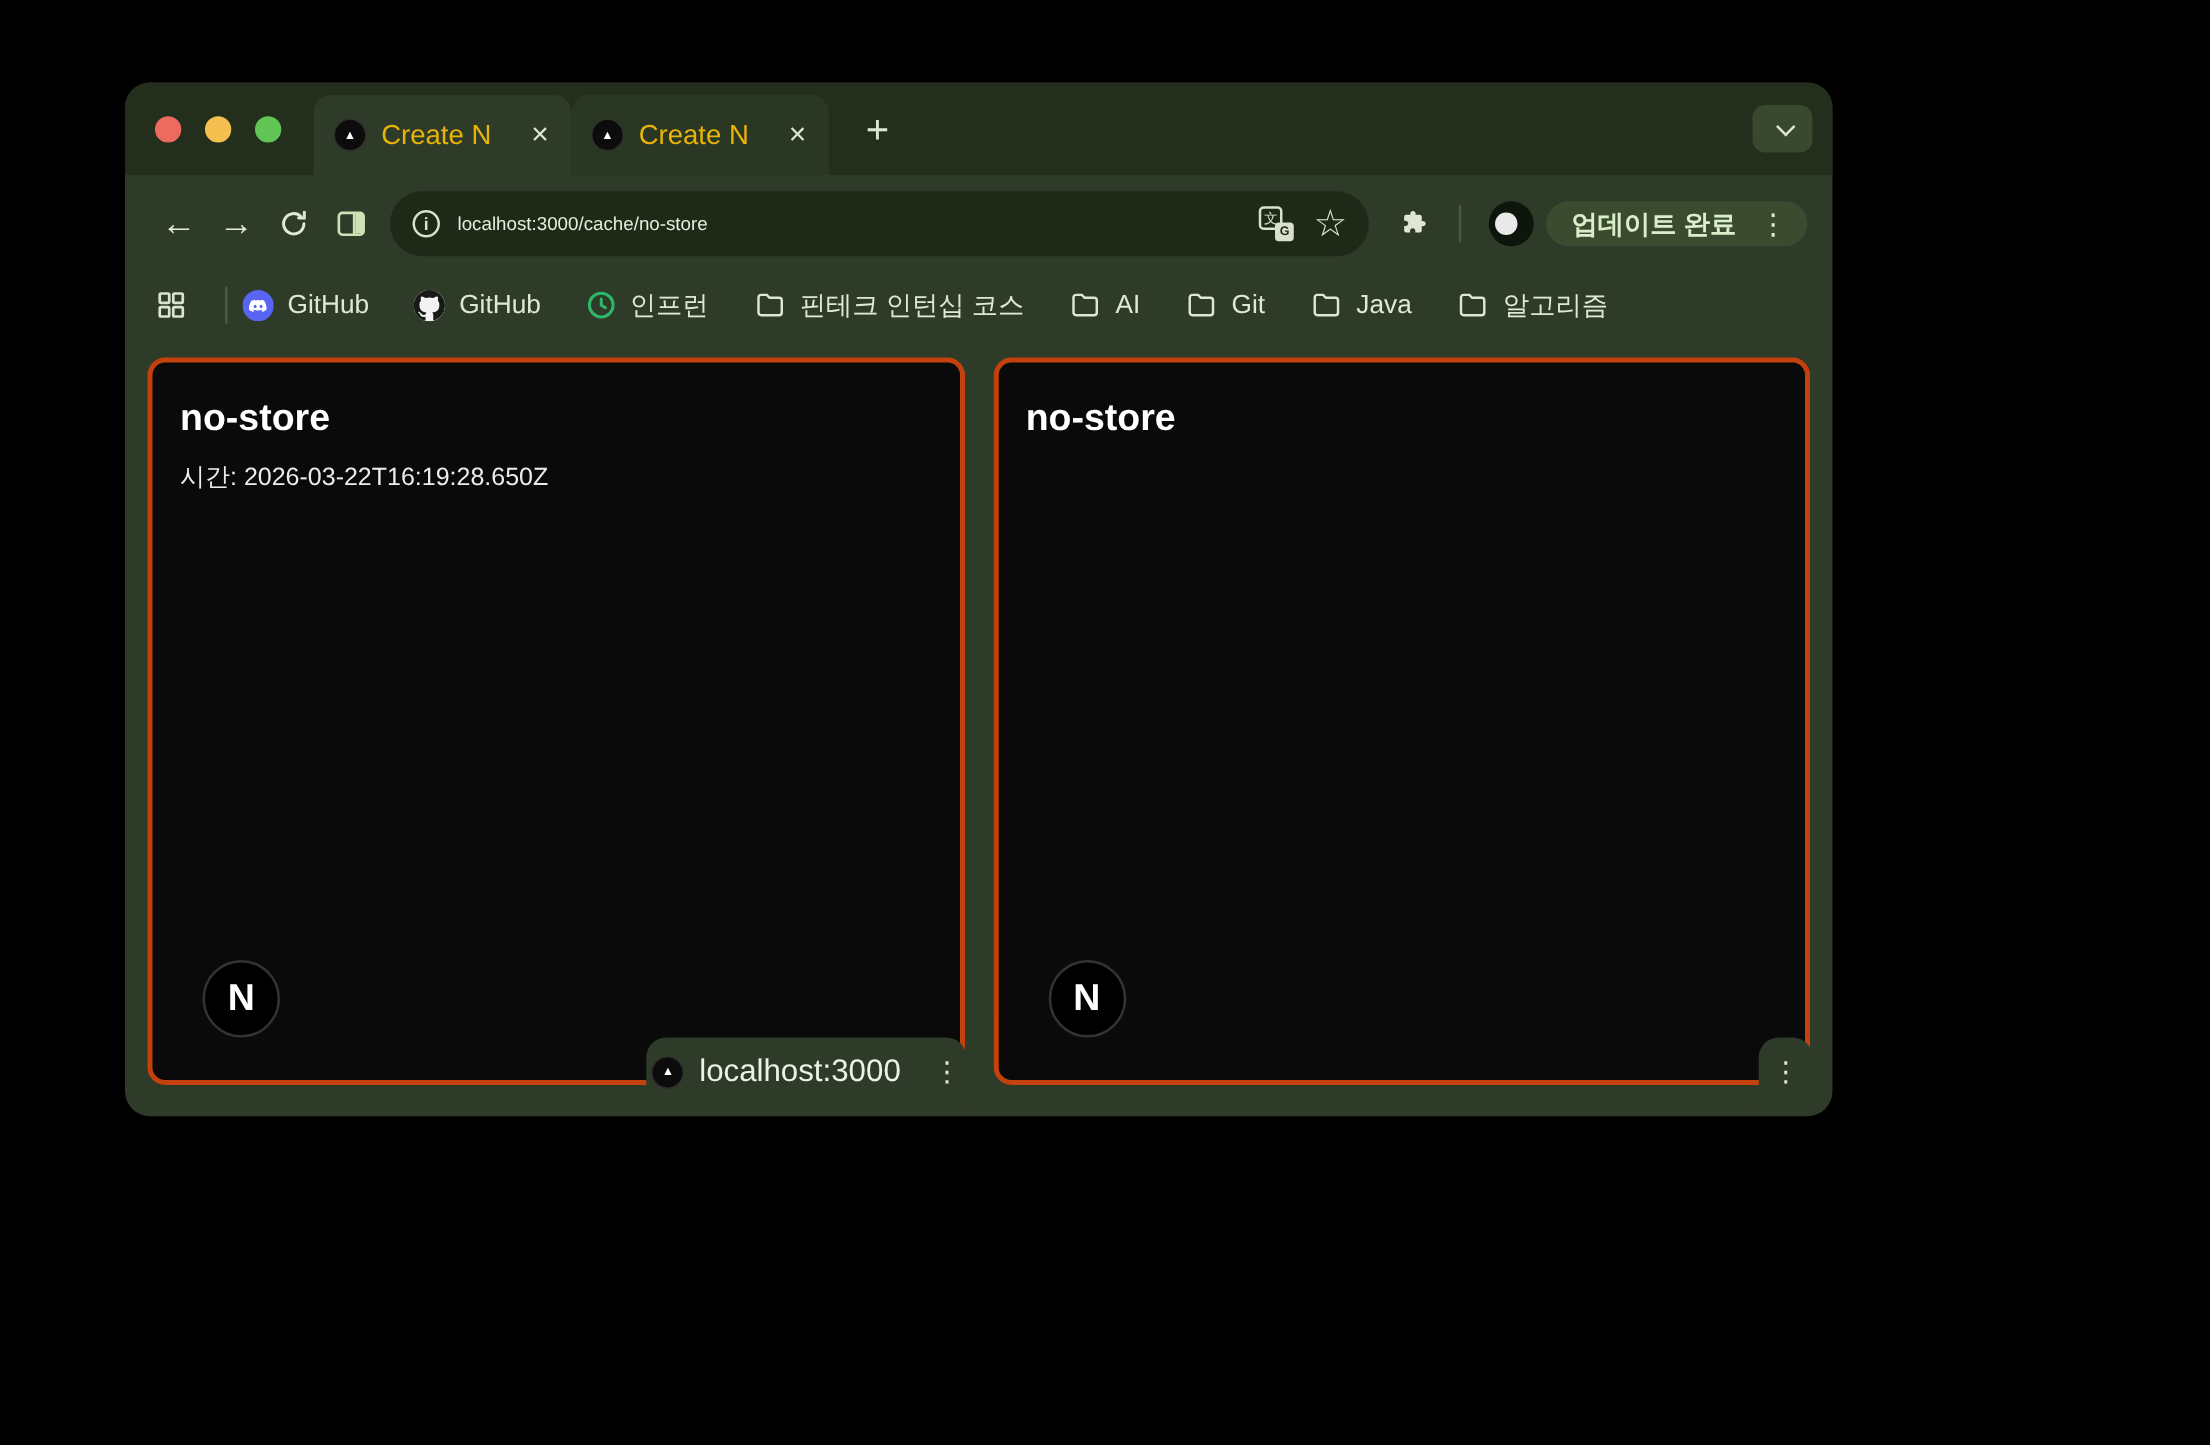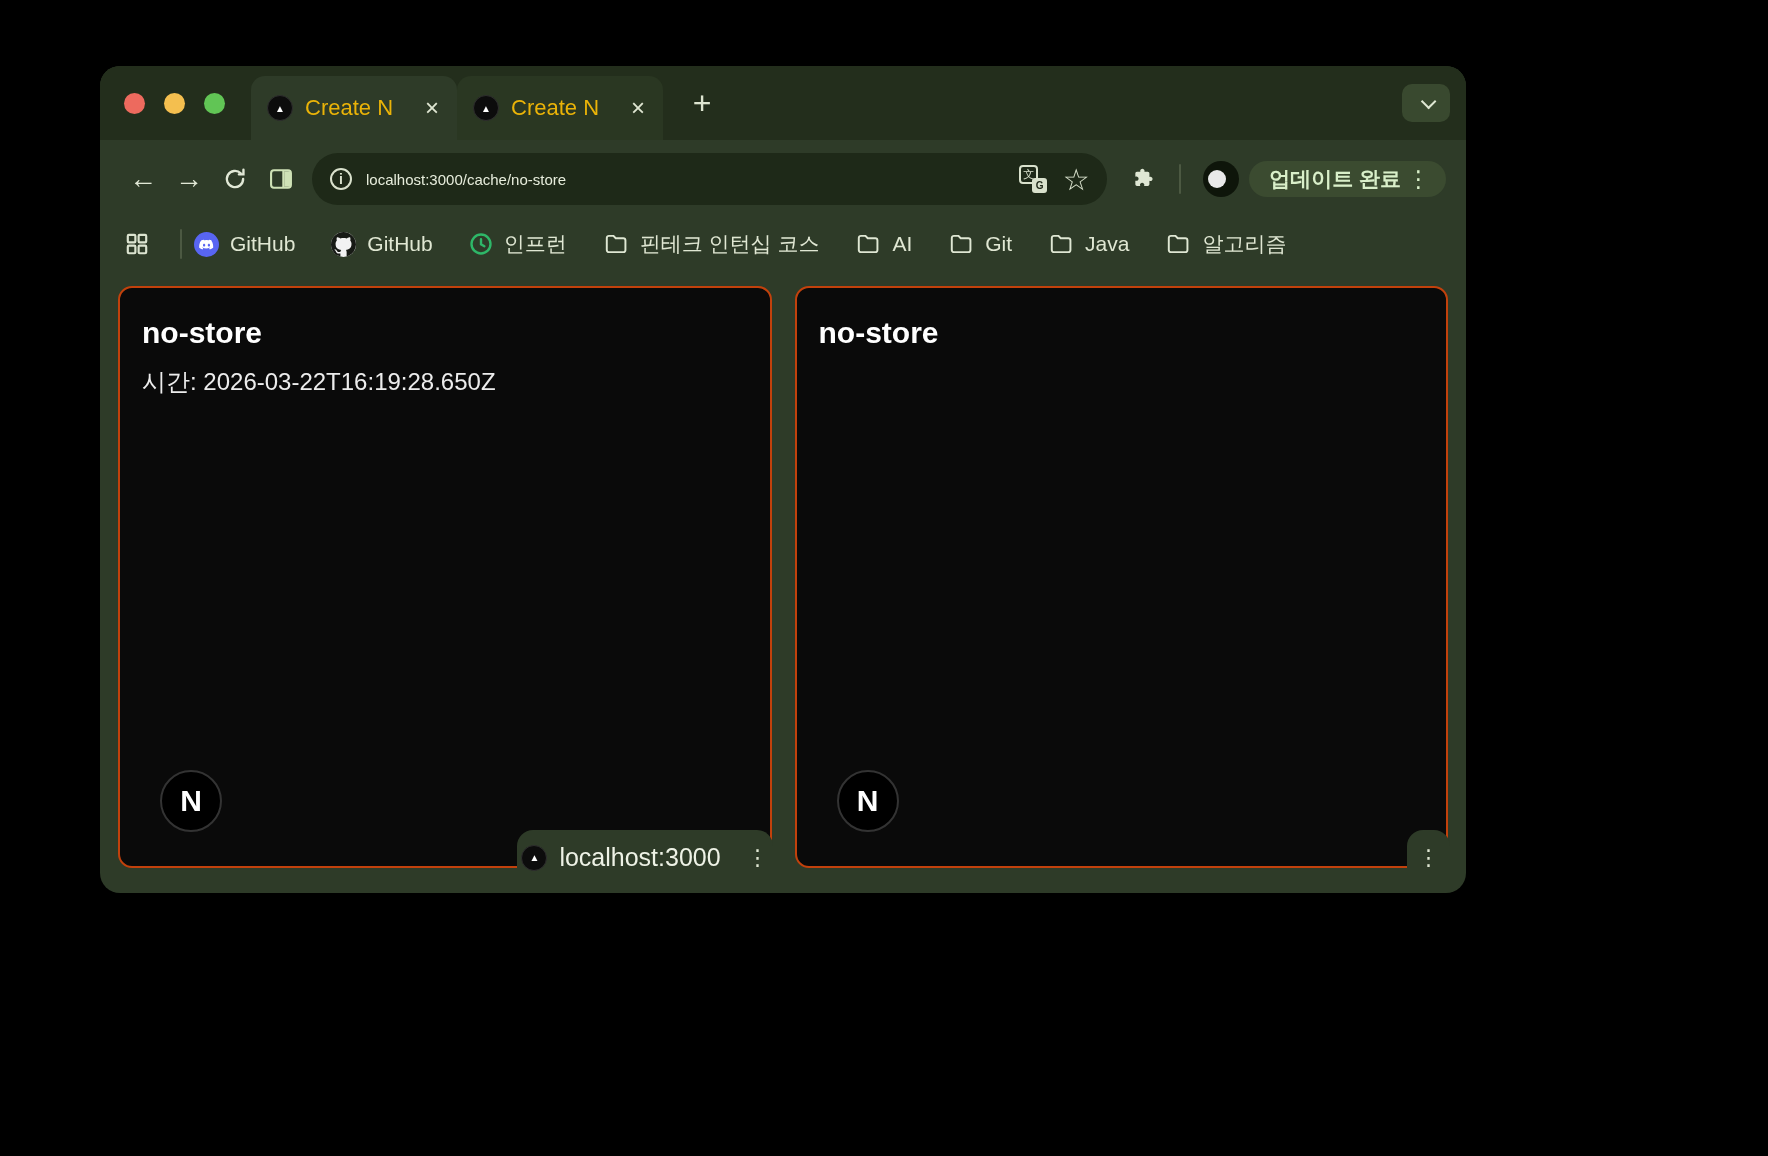--- a/index.html
+++ b/index.html
@@ -54,37 +54,37 @@
   .tr-box{position:absolute;left:0;top:0;width:19px;height:19px;border:2px solid #d9e1cc;
     border-radius:4px;color:#d9e1cc;font-size:11px;display:flex;align-items:center;justify-content:center;}
   .tr-badge{position:absolute;right:0;bottom:0;width:15px;height:15px;background:#d9e1cc;
     border-radius:3px;color:#20291a;font-size:10px;font-weight:700;display:flex;align-items:center;justify-content:center;}
   .star{font-size:30px;color:#dde5d0;width:38px;text-align:center;}
   .sep{width:2px;height:30px;background:#4c5942;border-radius:1px;margin:0 12px;flex:none;}
   .avatar{width:36px;height:36px;border-radius:50%;background:#0e150a;position:relative;
     overflow:hidden;flex:none;margin:0 10px;}
   .avatar-dot{position:absolute;left:5px;top:9px;width:18px;height:18px;border-radius:50%;background:#e9e9e9;}
   .pill{display:flex;align-items:center;height:36px;background:var(--pill-bg);border-radius:24px;
-    padding:0 10px 0 20px;flex:none;}
+    padding:0 10px 0 20px;gap:12px;flex:none;}
   .pill-label{font-size:21px;font-weight:700;color:var(--pill-text);white-space:nowrap;}
   .dots{font-size:23px;color:var(--pill-text);padding:0 6px;}
 
   
   .bookmarks{height:52px;display:flex;align-items:center;padding:0 24px;}
   .apps-icon{width:26px;height:26px;margin-right:18px;flex:none;}
   .bm{display:flex;align-items:center;gap:11px;margin-right:36px;white-space:nowrap;}
   .bm-label{font-size:21px;color:#e0e7d3;}
   .bm svg{flex:none;}
 
   
   .content{position:relative;height:623px;padding:16px 18px 0;display:flex;gap:23px;}
-  .pane{flex:1;background:#0a0a0a;border:2px solid #c2410c;border-radius:14px;position:relative;
+  .pane{flex:1;background:#0a0a0a;border:4px solid #c2410c;border-radius:14px;position:relative;
     padding:24px 22px;height:582px;}
   .pane-title{font-size:30px;font-weight:700;color:#fff;margin:4px 0 16px;}
-  .pane-time{font-size:24px;color:#ececec;}
+  .pane-time{font-size:20px;color:#ececec;}
   .next-badge{position:absolute;left:40px;bottom:34px;width:62px;height:62px;border-radius:50%;
     background:#000;border:2px solid #333;display:flex;align-items:center;justify-content:center;
     color:#fff;font-size:30px;font-weight:700;}
 
   
   .minibar{position:absolute;top:764px;height:55px;background:var(--chrome-bg);
     border-radius:16px 16px 0 0;display:flex;align-items:center;justify-content:center;gap:12px;}
   .minibar.left{left:417px;width:256px;}
   .minibar.right{left:1307px;width:43px;}
   .mini-host{font-size:25px;color:#eef2e6;}

